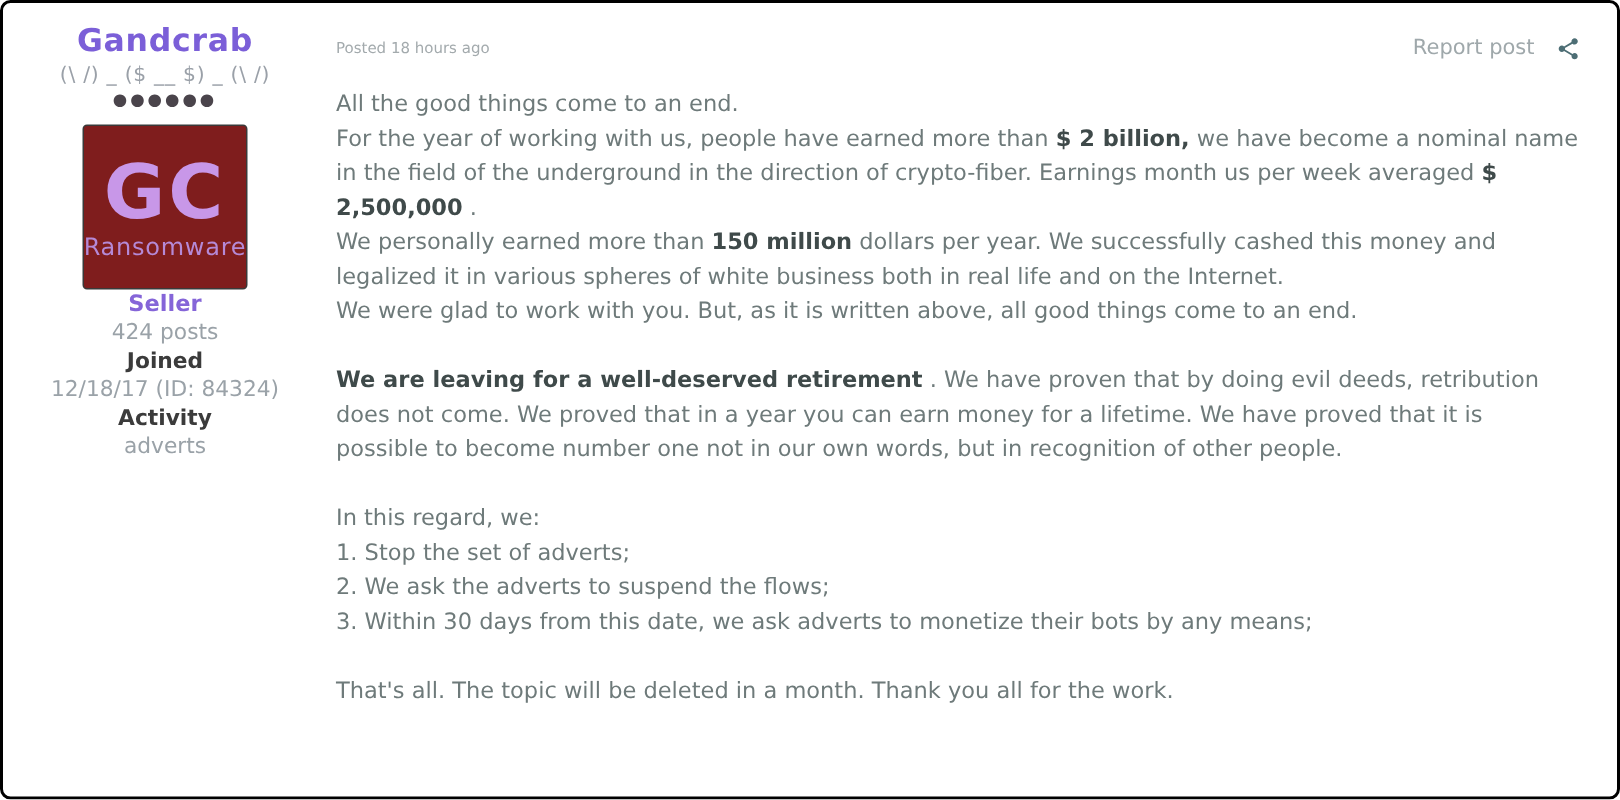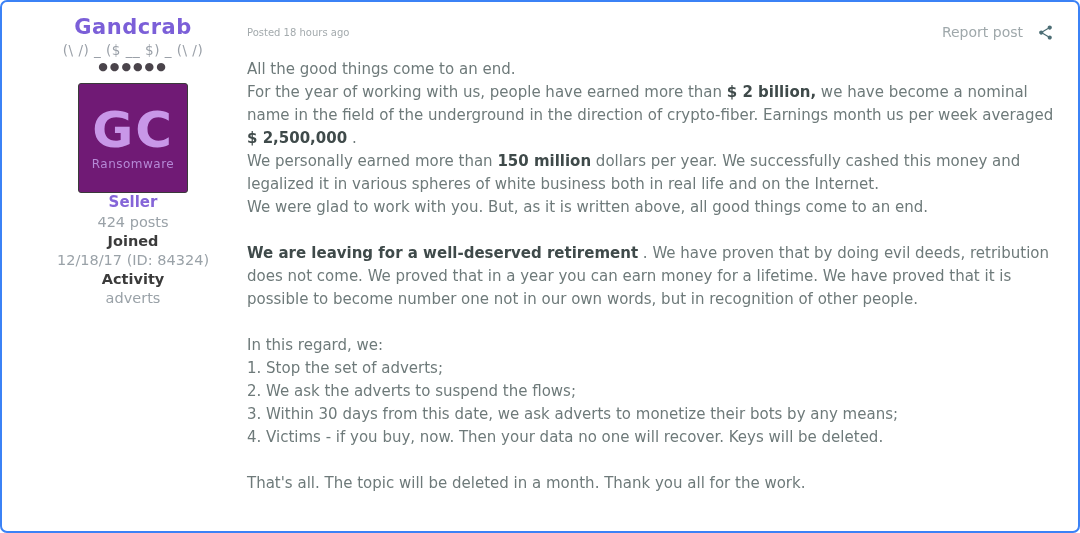--- a/index.html
+++ b/index.html
@@ -3,25 +3,24 @@
 <meta charset="utf-8">
 <style>
   * { box-sizing: border-box; margin: 0; padding: 0; }
   html, body { background: #ffffff; }
   body { font-family: "DejaVu Sans", "Liberation Sans", sans-serif; }
 
   .page {
     width: 1080px;
     height: 533px;
     background: #ffffff;
-    border: 2px solid #3b82f6;
+    border: 2px solid #000000;
     border-radius: 7px;
     overflow: hidden;
     display: flex;
-    padding-left: 23px;
   }
 
   
   .sidebar {
     width: 216px;
     flex: 0 0 216px;
     padding-top: 13px;
     text-align: center;
   }
   .username {
@@ -41,39 +40,39 @@
   .rating-dots {
     margin-top: 2px;
     color: #4a444b;
     font-size: 11px;
     letter-spacing: 2px;
   }
   .avatar {
     width: 110px;
     height: 110px;
     margin: 10px auto 0 auto;
-    background: #701a75;
+    background: #7f1d1d;
     border: 1px solid #3a3a3a;
     border-radius: 3px;
     display: flex;
     flex-direction: column;
     align-items: center;
     justify-content: center;
     cursor: pointer;
   }
   .avatar-letters {
     color: #c897e8;
     font-size: 50px;
     font-weight: bold;
     line-height: 1;
     letter-spacing: 2px;
   }
   .avatar-caption {
     color: #b589d6;
-    font-size: 12px;
+    font-size: 16px;
     margin-top: 2px;
     letter-spacing: 0.5px;
   }
   .role {
     color: #8565d8;
     font-weight: bold;
     font-size: 15px;
   }
   .stat-muted {
     color: #9aa2a8;
@@ -162,19 +161,18 @@
         <p class="line"><span>For the year of working with us, people have earned more than </span><strong>$ 2 billion,</strong><span> we have become a nominal name in the field of the underground in the direction of crypto-fiber. Earnings month us per week averaged </span><strong>$ 2,500,000</strong><span> .</span></p>
         <p class="line"><span>We personally earned more than </span><strong>150 million</strong><span> dollars per year. We successfully cashed this money and legalized it in various spheres of white business both in real life and on the Internet.</span></p>
         <p class="line"><span>We were glad to work with you. But, as it is written above, all good things come to an end.</span></p>
         <p class="gap"></p>
         <p class="line"><strong>We are leaving for a well-deserved retirement</strong><span> . We have proven that by doing evil deeds, retribution does not come. We proved that in a year you can earn money for a lifetime. We have proved that it is possible to become number one not in our own words, but in recognition of other people.</span></p>
         <p class="gap"></p>
         <p class="line"><span>In this regard, we:</span></p>
         <p class="line"><span>1. Stop the set of adverts;</span></p>
         <p class="line"><span>2. We ask the adverts to suspend the flows;</span></p>
         <p class="line"><span>3. Within 30 days from this date, we ask adverts to monetize their bots by any means;</span></p>
-        <p class="line"><span>4. Victims - if you buy, now. Then your data no one will recover. Keys will be deleted.</span></p>
         <p class="gap"></p>
         <p class="line"><span>That's all. The topic will be deleted in a month. Thank you all for the work.</span></p>
       </div>
   </main>
 
 </div>
 
 </body></html>

